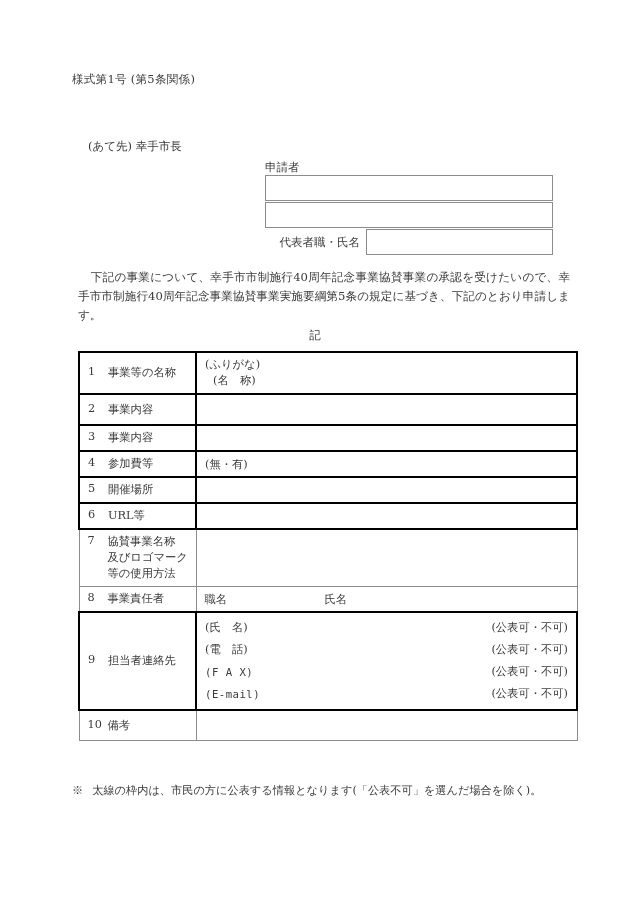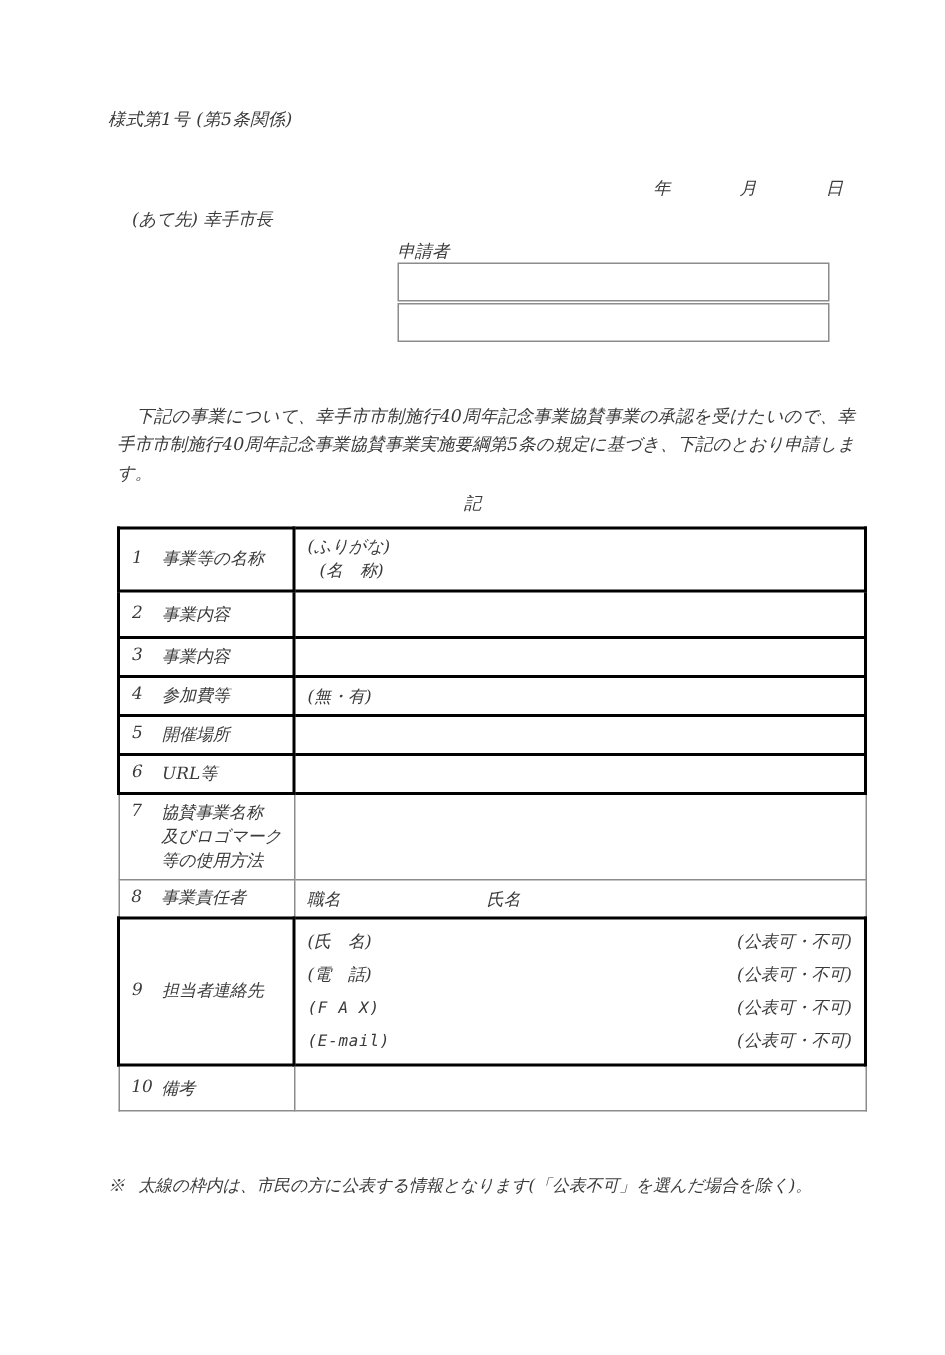--- a/index.html
+++ b/index.html
@@ -14,21 +14,20 @@
     font-family: "DejaVu Serif", "Liberation Serif", serif;
     color: #3a3a3a;
     font-size: 11px;
     overflow: hidden;
   }
   .page {
     position: absolute;
     left: 0; top: 0;
     width: 630px;
     height: 749px;
-    font-style: italic;
   }
 
   
   .form-number {
     position: absolute;
     left: 72px;
     top: 72px;
     font-size: 11.5px;
     letter-spacing: 0.3px;
     white-space: nowrap;
@@ -202,33 +201,36 @@
   .footnote-mark { margin-right: 9px; }
 </style>
 </head>
 <body>
 
 <div class="page">
 
   <div class="form-number">様式第1号 (第5条関係)</div>
 
 
-  <div class="date-line">年　　　　月　　　　日</div>
 
   <div class="addressee">(あて先) 幸手市長</div>
 
   <div class="applicant-heading">申請者</div>
 
   <div class="applicant-rows">
     <div class="applicant-row">
       <div class="applicant-box"></div>
     </div>
     <div class="applicant-row">
       <div class="applicant-box"></div>
     </div>
+    <div class="applicant-row">
+      <div class="applicant-label">代表者職・氏名</div>
+      <div class="applicant-box"></div>
+    </div>
   </div>
 
   <div class="body-text">
     <p>下記の事業について、幸手市市制施行40周年記念事業協賛事業の承認を受けたいので、幸手市市制施行40周年記念事業協賛事業実施要綱第5条の規定に基づき、下記のとおり申請します。</p>
   </div>
 
   <div class="ki-mark">記</div>
 
   <table class="main-table">
     <tbody>

